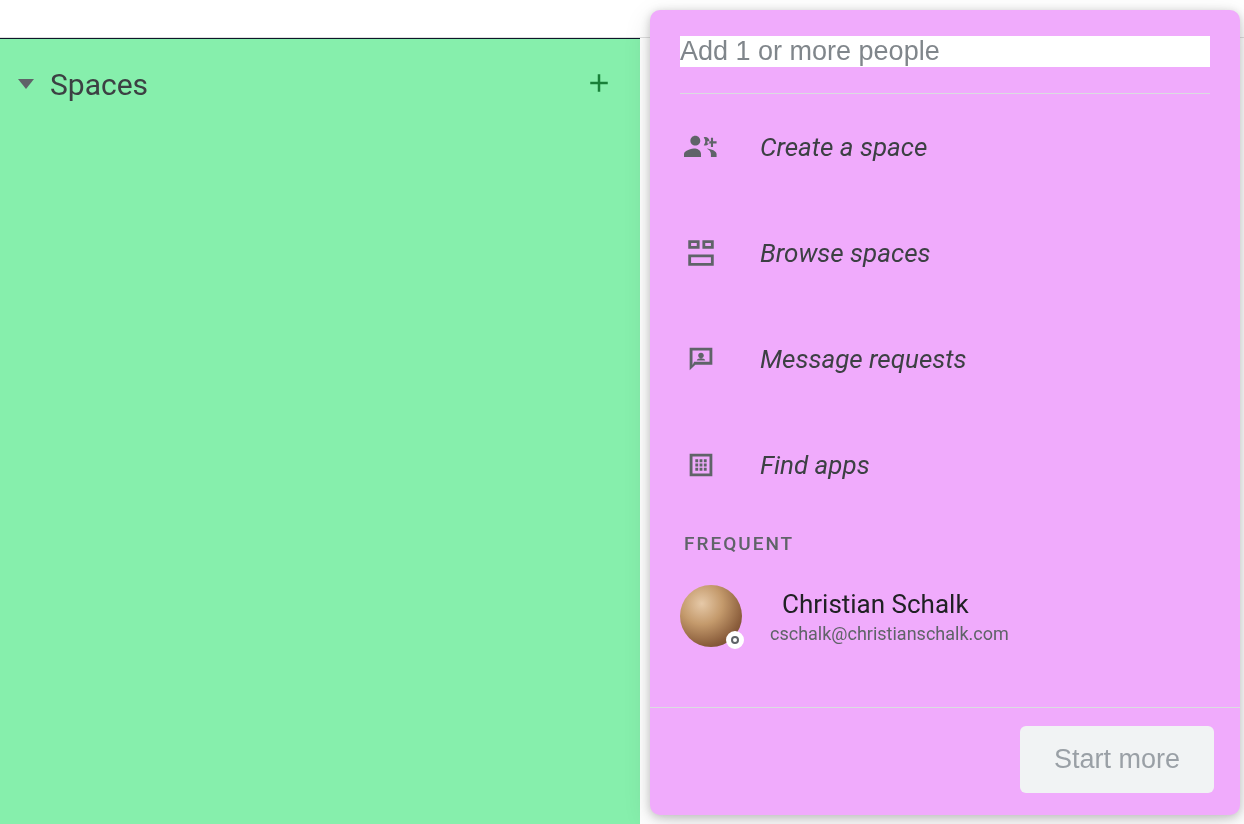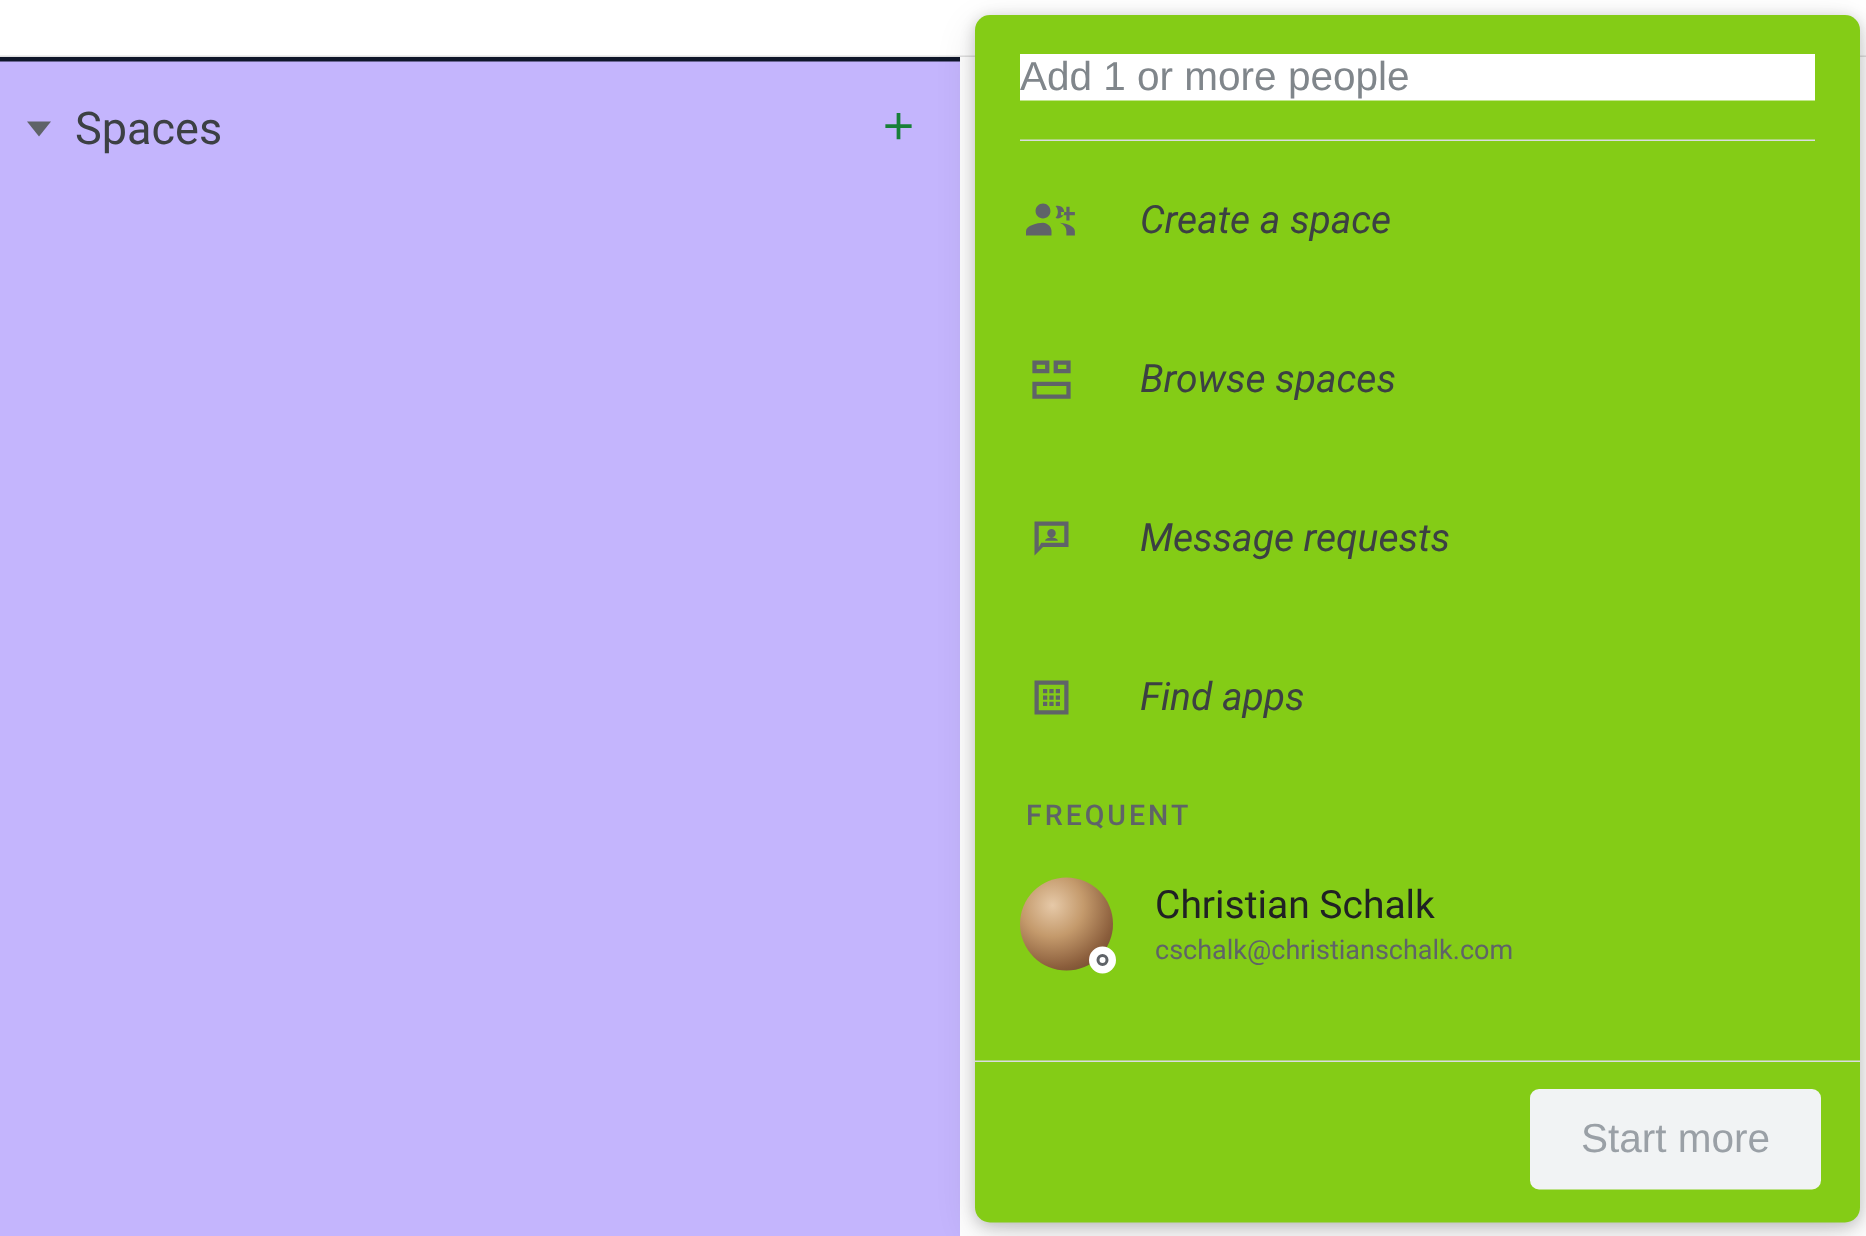--- a/index.html
+++ b/index.html
@@ -21,22 +21,22 @@
     border-bottom: 1px solid #e0e0e0;
   }
 
   
   .sidebar {
     position: absolute;
     top: 38px;
     left: 0;
     width: 640px;
     height: calc(100% - 38px);
-    background: #c4b5fd;
-    border-top: 3px solid #0f172a;
+    background: #86efac;
+    border-top: 1px solid #0f172a;
   }
   .sidebar-header {
     display: flex;
     align-items: center;
     justify-content: space-between;
     padding: 24px 26px 0 18px;
   }
   .sidebar-left {
     display: flex;
     align-items: center;
@@ -62,21 +62,21 @@
     font-weight: 300;
   }
 
   
   .panel {
     position: absolute;
     top: 10px;
     left: 650px;
     width: 590px;
     height: 805px;
-    background: #84cc16;
+    background: #f0abfc;
     border-radius: 10px;
     box-shadow: 0 2px 10px rgba(0,0,0,0.2), 0 8px 28px rgba(0,0,0,0.12);
     display: flex;
     flex-direction: column;
   }
   .panel-search {
     padding: 26px 30px 26px 30px;
   }
   .panel-search input {
     width: 100%;
@@ -151,20 +151,21 @@
   .presence::after{
     content:"";
     position:absolute;
     inset:2px;
     border:2px solid #5f6368;
     border-radius:50%;
   }
   .contact-name {
     font-size: 26px;
     color: #202124;
+    margin-left: 12px;
   }
   .contact-email {
     font-size: 18px;
     color: #5f6368;
     margin-top: 4px;
   }
 
   .panel-footer {
     margin-top: auto;
     border-top: 1px solid #dadce0;

